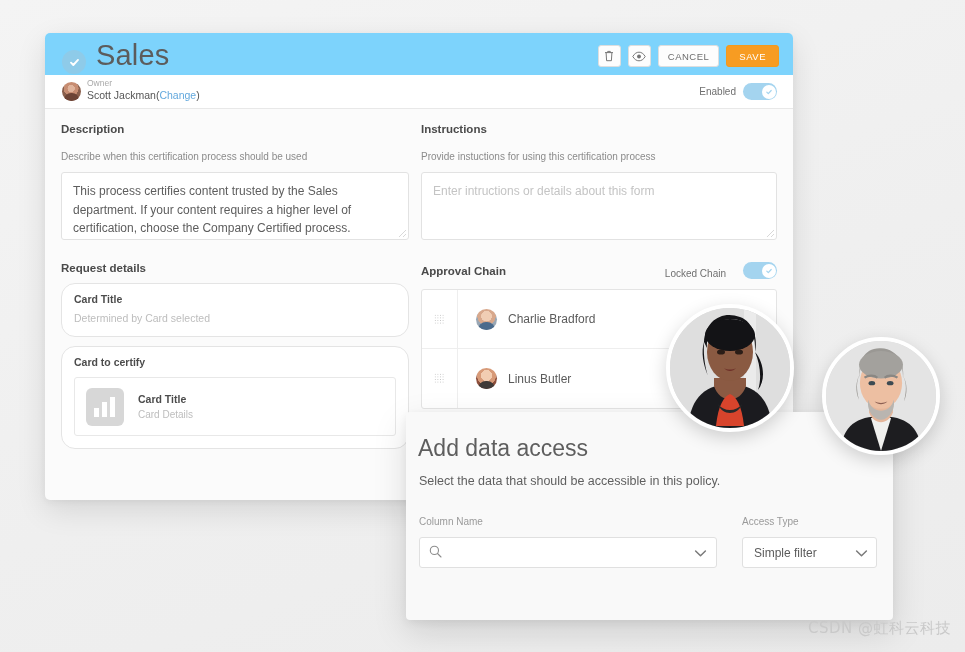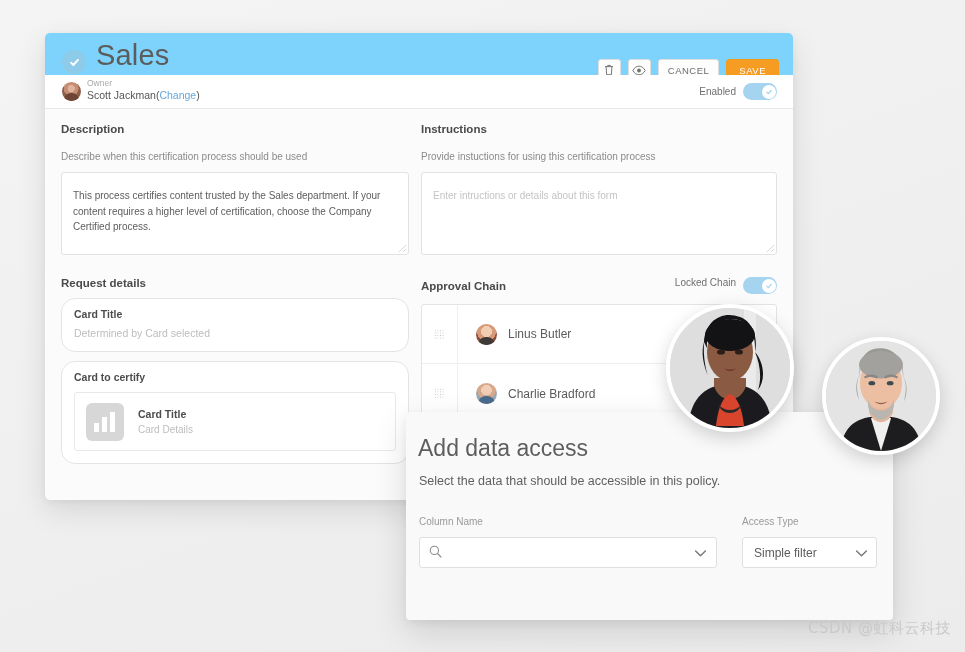--- a/index.html
+++ b/index.html
@@ -40,21 +40,21 @@
     background: #8ecbe9;
     display: flex; align-items: center; justify-content: center;
   }
   .check-badge svg { display: block; }
   .card-title {
     position: absolute; left: 51px; top: 6px;
     font-size: 29px; font-weight: 400;
     color: #5c5c5c; letter-spacing: 0.2px;
   }
   .hdr-actions {
-    position: absolute; right: 14px; top: 26px;
+    position: absolute; right: 14px; top: 12px;
     display: flex; align-items: flex-end; gap: 7px;
   }
   .icon-btn {
     width: 23px; height: 22px;
     border: 1px solid #dedede; border-radius: 3px;
     background: #fdfdfd;
     display: flex; align-items: center; justify-content: center;
     cursor: pointer;
   }
   .btn-cancel {
@@ -119,25 +119,25 @@
   
   .card-body { position: absolute; left: 0; top: 90px; width: 100%; }
   .col-left  { position: absolute; left: 16px; top: 0; width: 348px; }
   .col-right { position: absolute; left: 376px; top: 0; width: 356px; }
 
   .sec-title { font-size: 11.5px; font-weight: bold; color: #4a4a4a; }
   .sec-sub   { font-size: 10px; color: #8b8b8b; margin-top: 16px; }
 
   .textbox {
     margin-top: 10px;
-    height: 83px;
+    height: 68px;
     background: #ffffff;
     border: 1px solid #e2e2e2; border-radius: 3px;
-    padding: 15px 11px;
-    font-size: 10px; line-height: 1.55;
+    padding: 9px 11px;
+    font-size: 12px; line-height: 1.55;
     color: #5d5d5d;
     position: relative;
   }
   .textbox.placeholder { color: #c4c4c4; }
   .resize-grip {
     position: absolute; right: 2px; bottom: 2px;
     width: 7px; height: 7px;
     background:
       linear-gradient(135deg, transparent 0 46%, #d8d8d8 46% 56%, transparent 56% 100%),
       linear-gradient(135deg, transparent 0 72%, #d8d8d8 72% 82%, transparent 82% 100%);
@@ -171,21 +171,21 @@
   }
   .chart-thumb i:nth-child(1){ left: 8px;  width: 5px; height: 9px; }
   .chart-thumb i:nth-child(2){ left: 16px; width: 5px; height: 15px; }
   .chart-thumb i:nth-child(3){ left: 24px; width: 5px; height: 20px; }
   .cert-txt { margin-left: 14px; }
   .cert-t1 { font-size: 10.5px; font-weight: bold; color: #4c4c4c; }
   .cert-t2 { font-size: 10px; color: #bdbdbd; margin-top: 4px; }
 
   
   .chain-head { display: flex; align-items: center; justify-content: space-between; }
-  .locked-wrap { display: flex; align-items: flex-start; gap: 7px; padding-left: 40px; }
+  .locked-wrap { display: flex; align-items: flex-end; gap: 17px; padding-left: 40px; }
   .locked-label { font-size: 10px; color: #6f6f6f; }
   .chain-box {
     margin-top: 10px;
     background: #ffffff;
     border: 1px solid #e4e4e4; border-radius: 3px;
     overflow: hidden;
   }
   .chain-row {
     height: 59px; display: flex; align-items: center;
     border-bottom: 1px solid #eeeeee;
@@ -387,29 +387,29 @@
               </div>
             </div>
           </div>
         </div>
 
         <div class="chain-box">
           <div class="chain-row">
             <div class="drag-handle">
                 <div class="dots"></div>
               </div>
-            <div class="member-av av-linus"></div>
-            <div class="member-name">Linus Butler</div>
+            <div class="member-av av-charlie"></div>
+            <div class="member-name">Charlie Bradford</div>
           </div>
           <div class="chain-row">
             <div class="drag-handle">
                 <div class="dots"></div>
               </div>
-            <div class="member-av av-charlie"></div>
-            <div class="member-name">Charlie Bradford</div>
+            <div class="member-av av-linus"></div>
+            <div class="member-name">Linus Butler</div>
           </div>
         </div>
       </div>
 
     </div>
   </div>
 
   <div class="modal">
     <div class="modal-title">Add data access</div>
     <div class="modal-sub">Select the data that should be accessible in this policy.</div>

